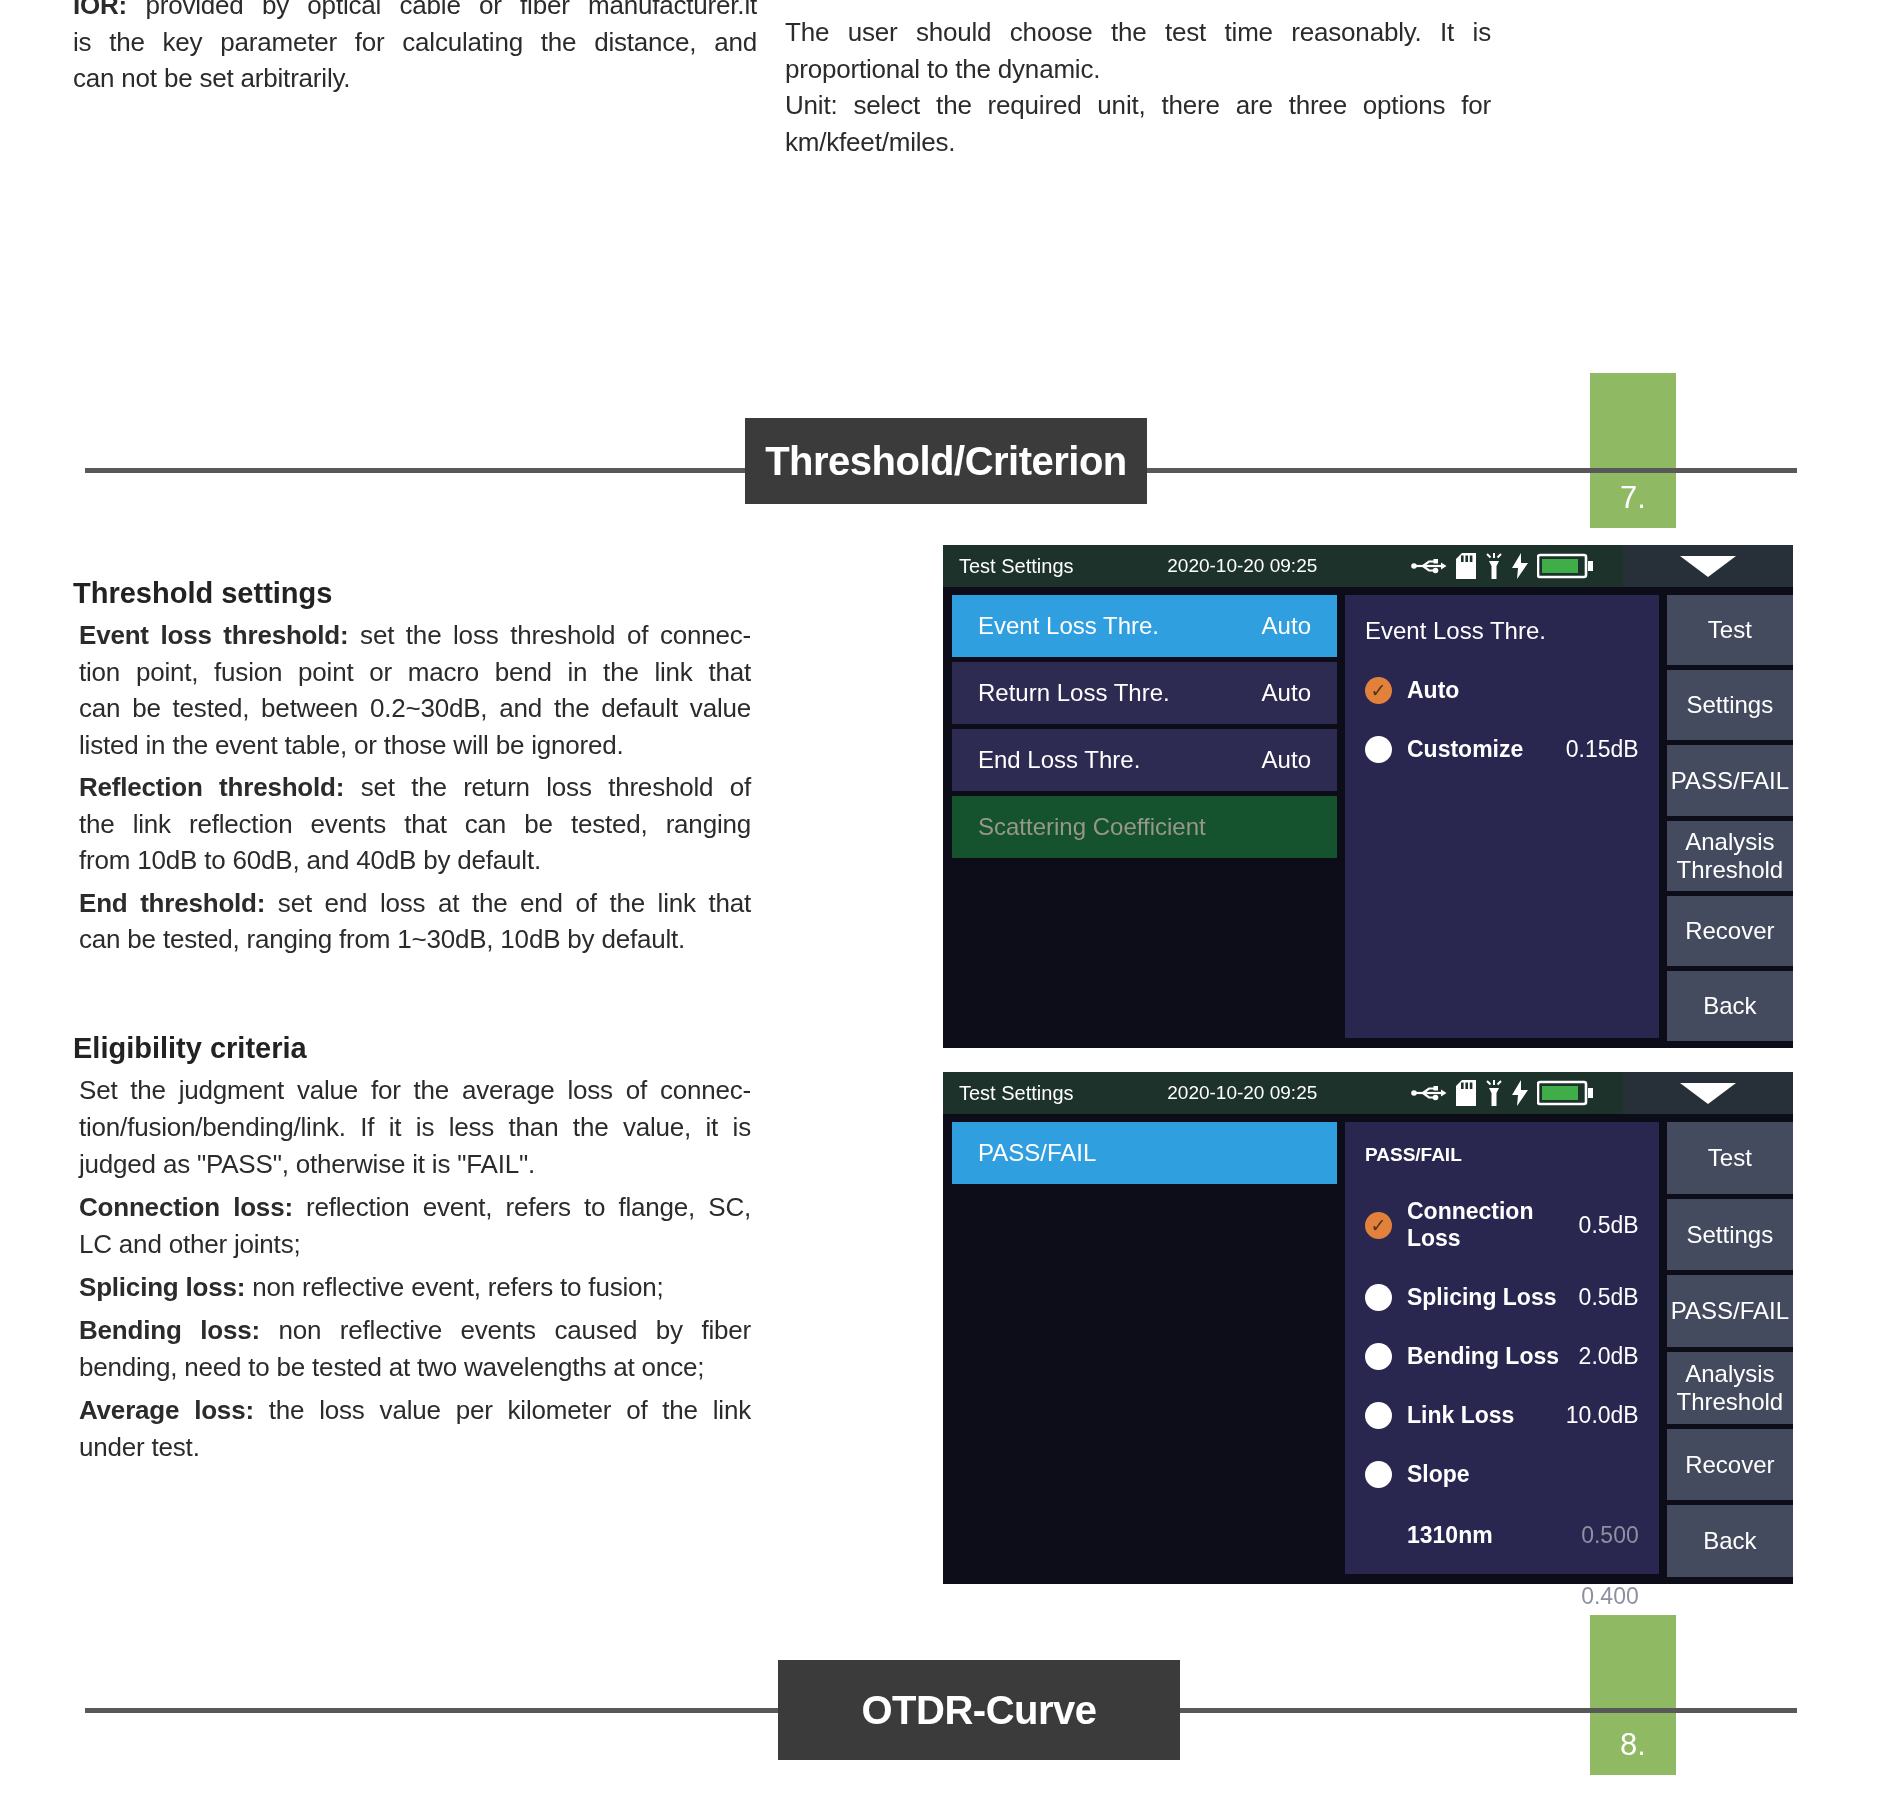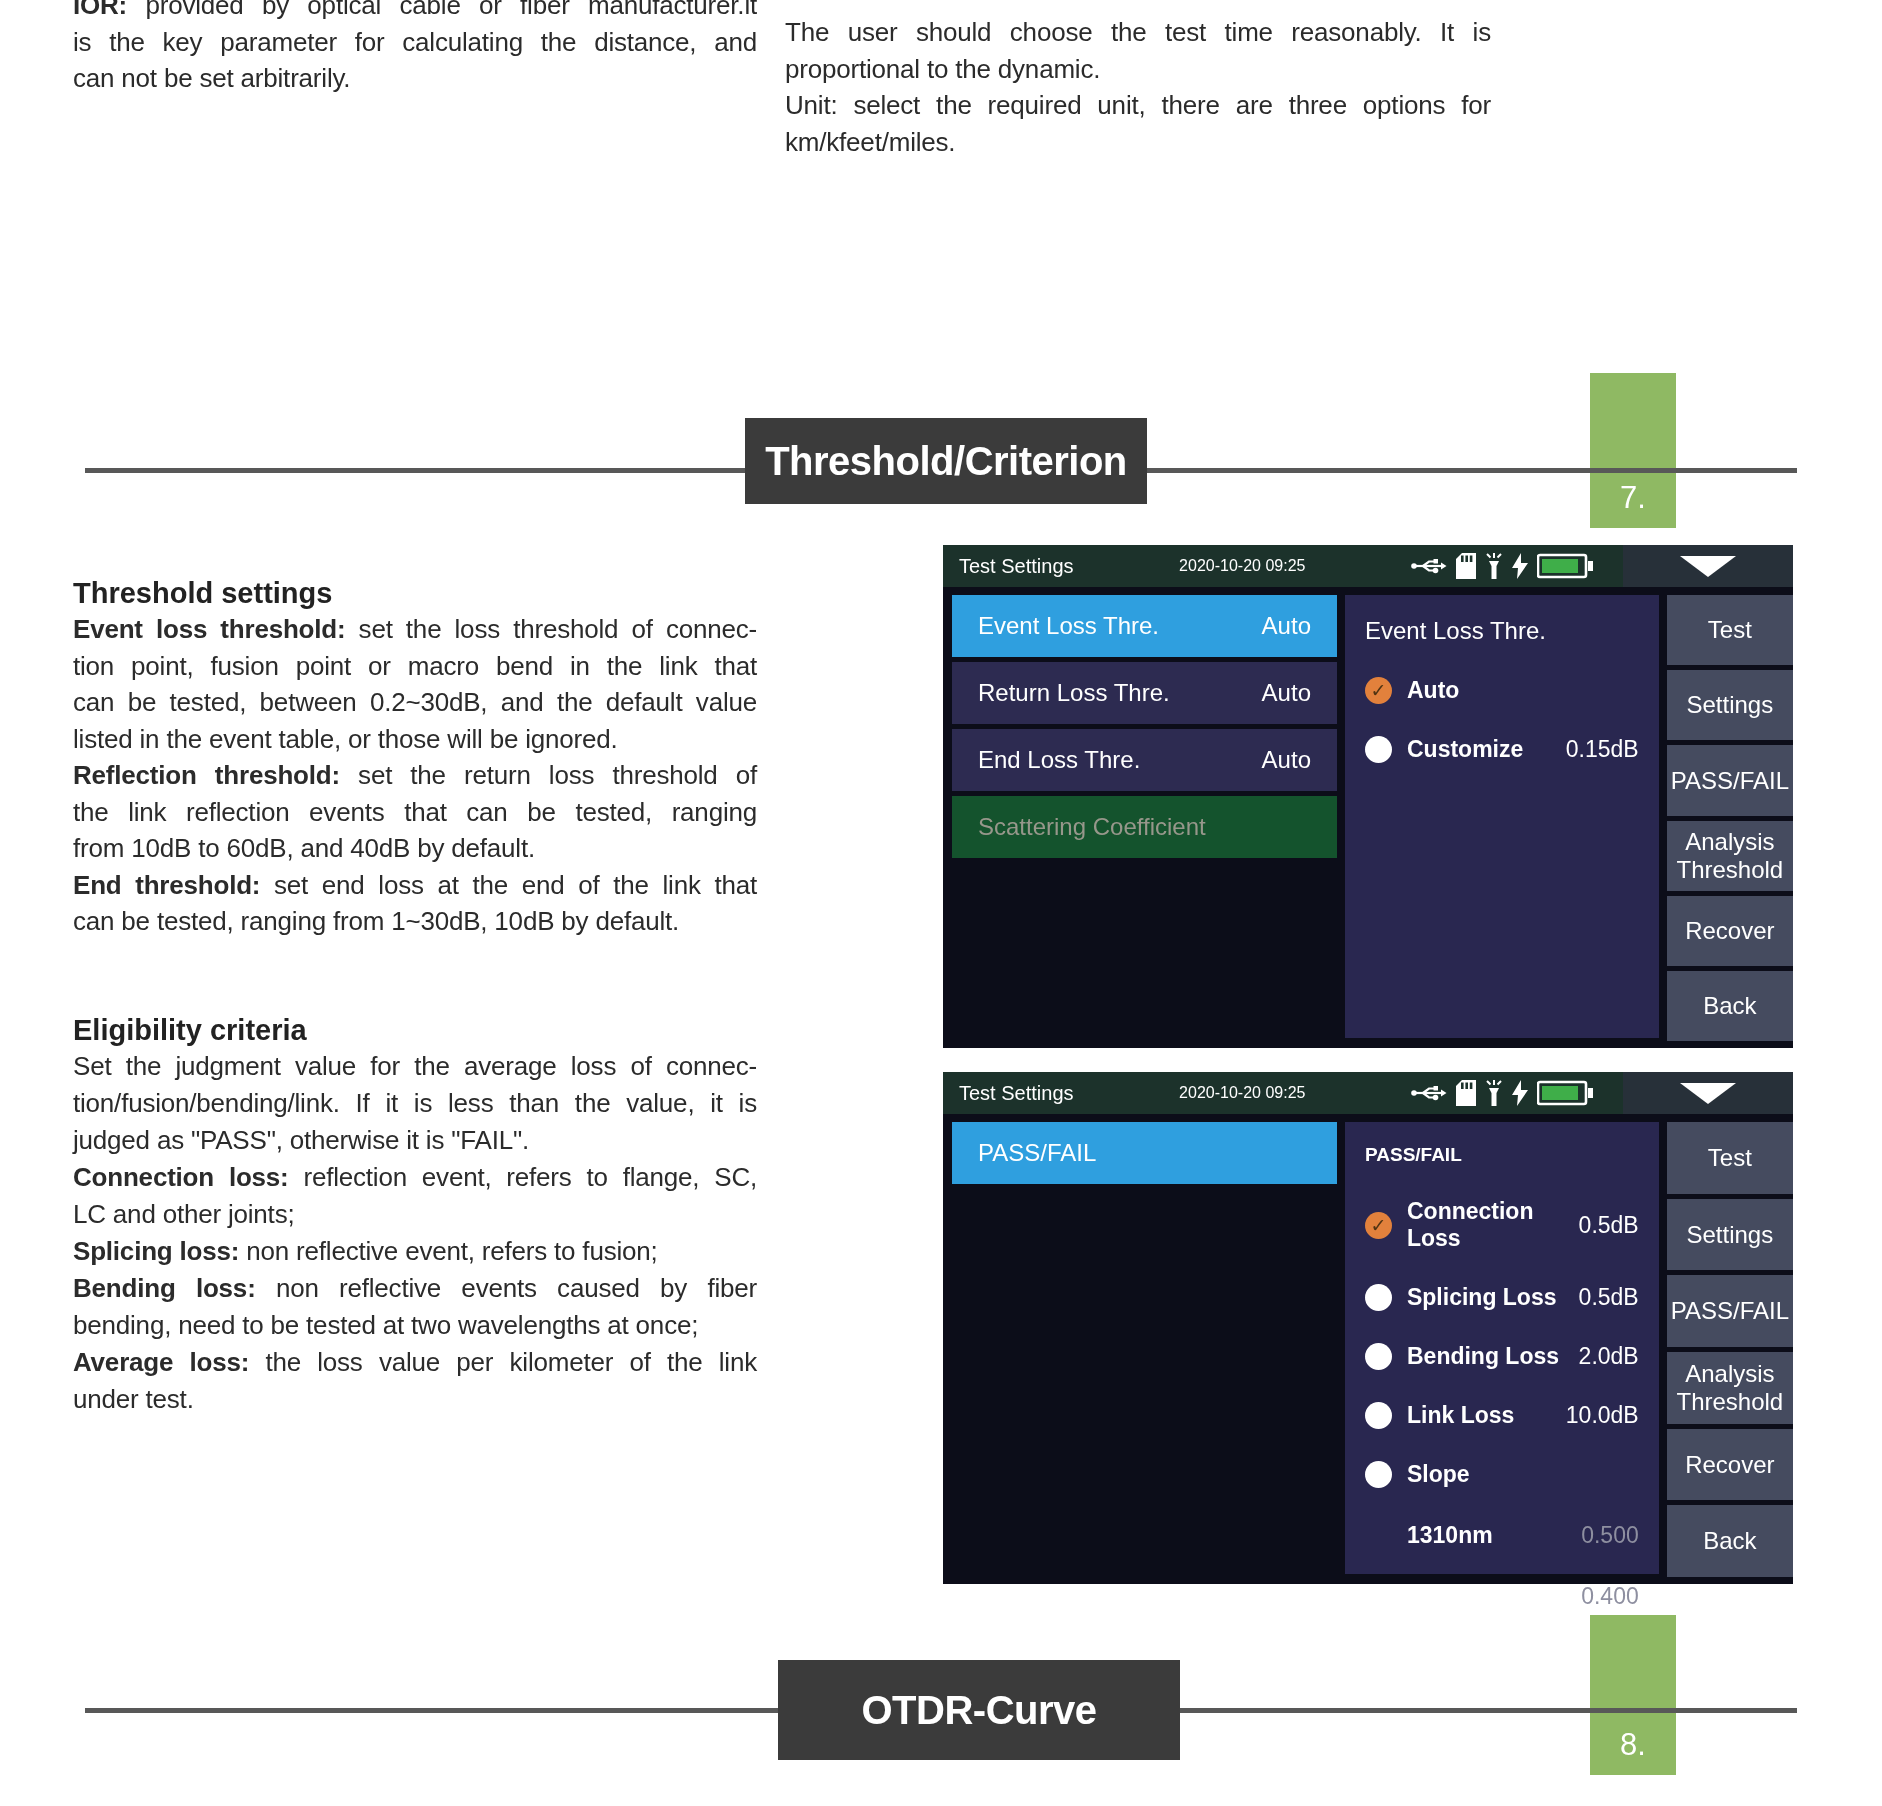--- a/index.html
+++ b/index.html
@@ -13,21 +13,21 @@
   .lead{font-weight:bold;}
   .clipbox{position:absolute;overflow:hidden;}
   .h3{font-size:29px;font-weight:bold;line-height:36px;margin:0;color:#222;}
 
   #top-left{left:73px;top:0;width:684px;height:102px;}
   #top-left .inner{margin-top:-13px;}
   #top-right{left:785px;top:0;width:706px;height:170px;}
   #top-right .inner{margin-top:14px;}
 
   #article{position:absolute;left:73px;top:575px;width:684px;}
-  #article .para{margin:0;}
+  #article .para{margin:6px;}
   #eligibility-block .docline{line-height:37px;}
   #eligibility-heading{margin-top:72px;}
 
   
   .rule{position:absolute;left:85px;width:1712px;height:5px;background:#585858;z-index:2;}
   #rule1{top:468px;} #rule2{top:1708px;}
   .section-box{position:absolute;background:#3b3b3b;color:#fff;display:flex;align-items:center;
                justify-content:center;font-weight:bold;font-size:40px;z-index:3;letter-spacing:-0.5px;}
   #section1{left:745px;top:418px;width:402px;height:86px;}
   #section2{left:745px;top:1660px;width:402px;height:100px;margin-left:33px;}
@@ -35,21 +35,21 @@
               display:flex;align-items:flex-end;justify-content:center;padding-bottom:12px;
               box-sizing:border-box;z-index:1;}
   #marker7{top:373px;height:155px;} #marker8{top:1615px;height:160px;}
 
   
   .device{position:absolute;left:943px;width:850px;background:#0c0d19;color:#fff;}
   #screen1{top:545px;height:503px;} #screen2{top:1072px;height:512px;}
   .titlebar{height:42px;display:flex;}
   .tb-main{flex:1;display:flex;align-items:center;background:#1c322b;padding:0 16px 0 16px;}
   .tb-title{font-size:20px;}
-  .tb-date{font-size:16px;margin-left:auto;}
+  .tb-date{font-size:19px;margin-left:auto;}
   .tb-icons{display:flex;align-items:center;gap:9px;margin-left:auto;padding-right:14px;}
   .tb-right{width:170px;background:#273039;display:flex;flex-direction:column;align-items:center;justify-content:center;}
   .tri-bar{width:56px;height:5px;background:#fff;margin-bottom:4px;}
   .tri{width:0;height:0;border-left:28px solid transparent;border-right:28px solid transparent;border-top:21px solid #fff;}
 
   .device-body{display:flex;height:calc(100% - 42px);}
   .menu-col{width:400px;padding:8px 0 0 9px;box-sizing:border-box;}
   .menu-row{height:62px;margin-bottom:5px;display:flex;align-items:center;justify-content:space-between;
             padding:0 26px;background:#2d2b51;font-size:24px;}
   .menu-row.selected{background:#2f9fdf;}

